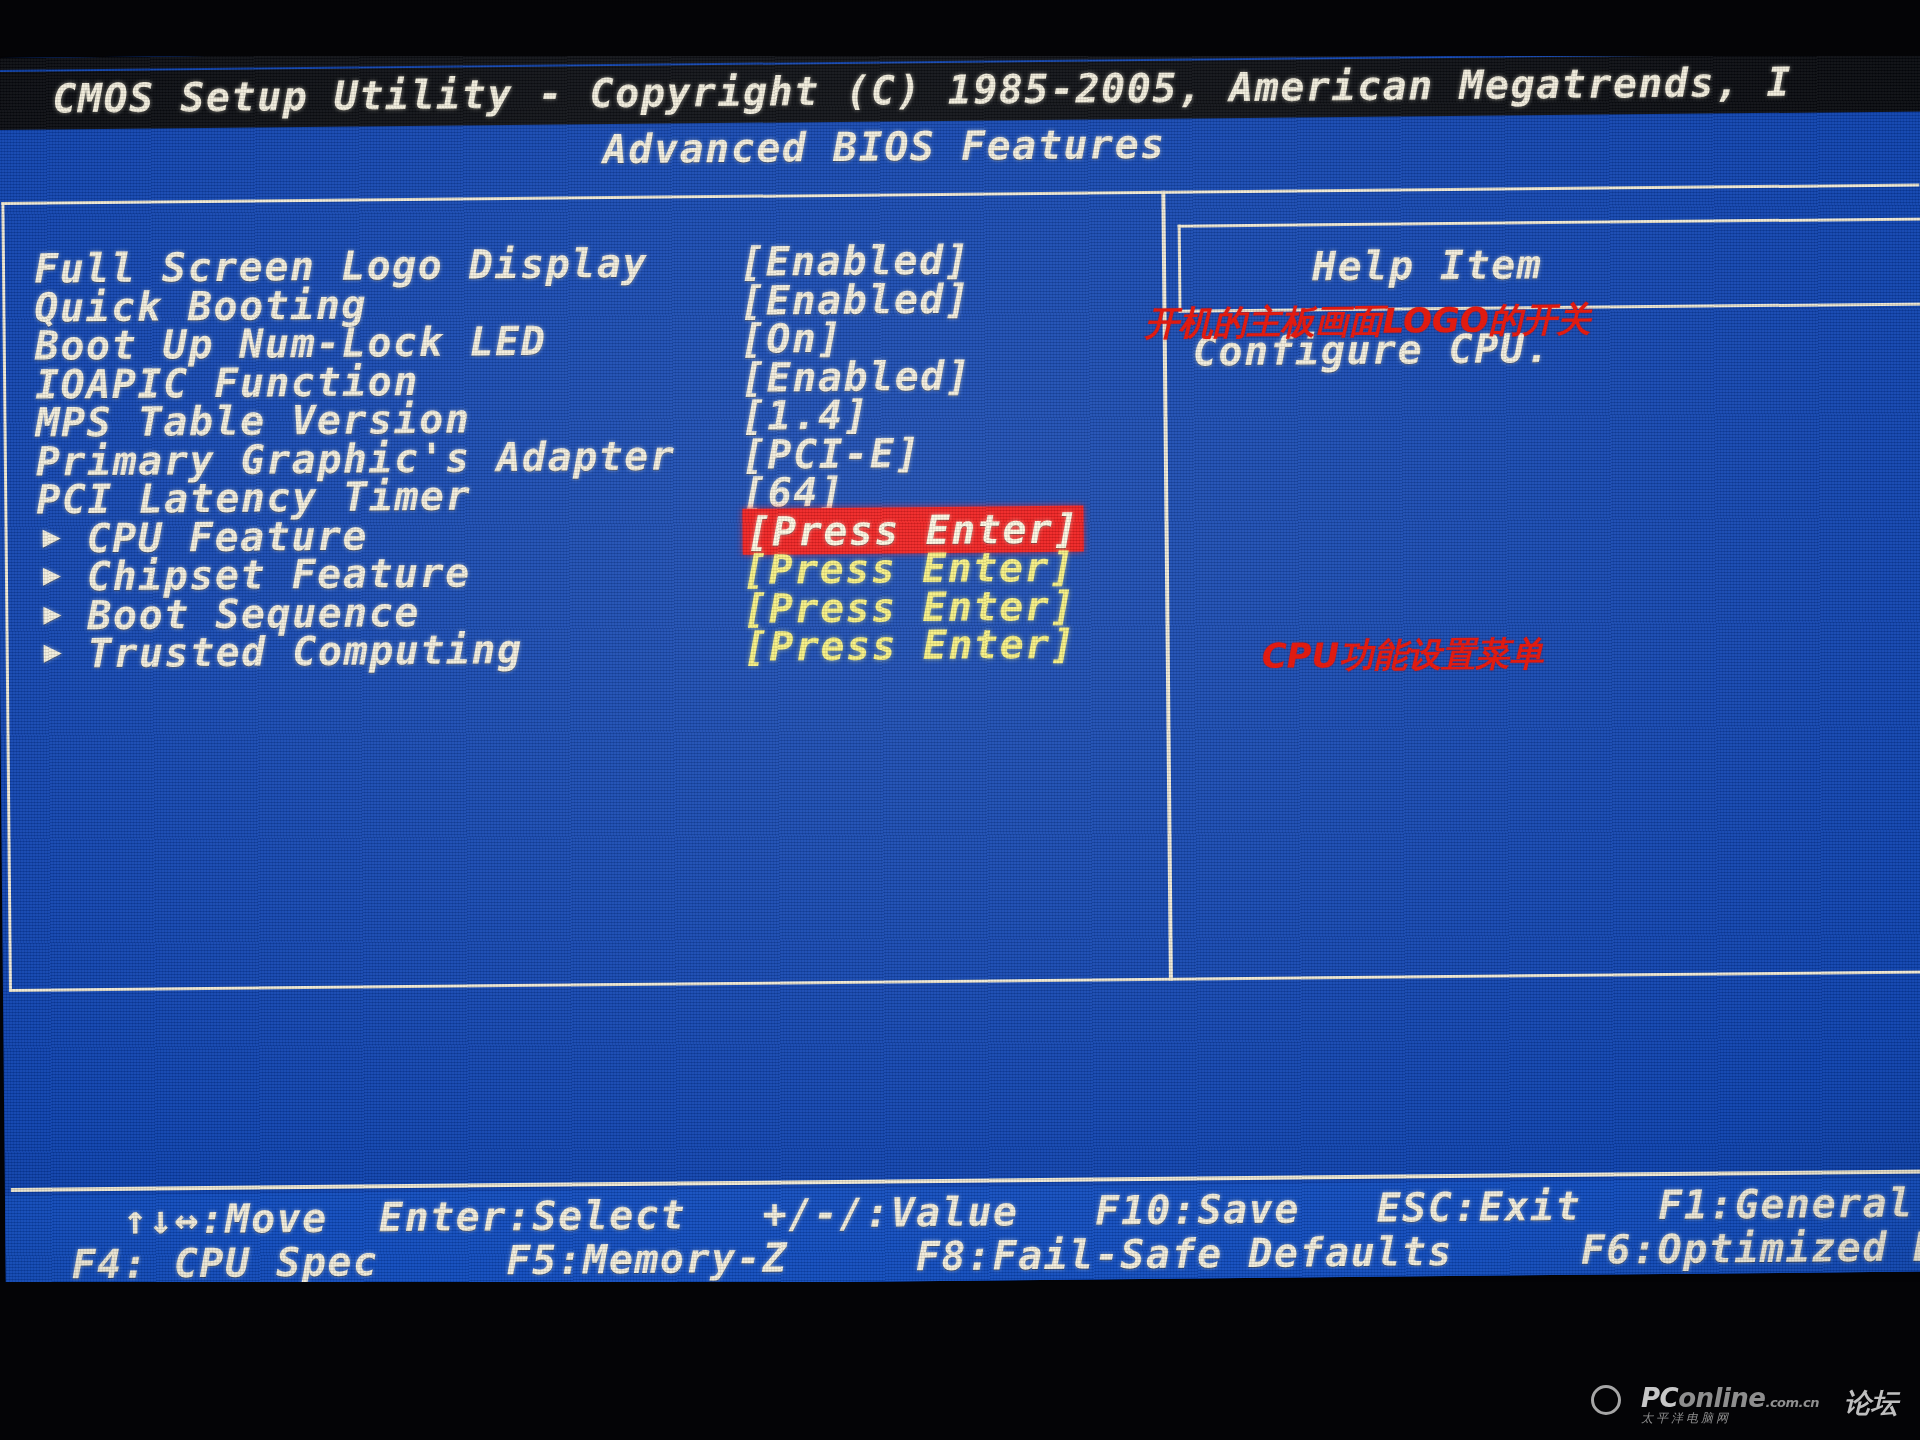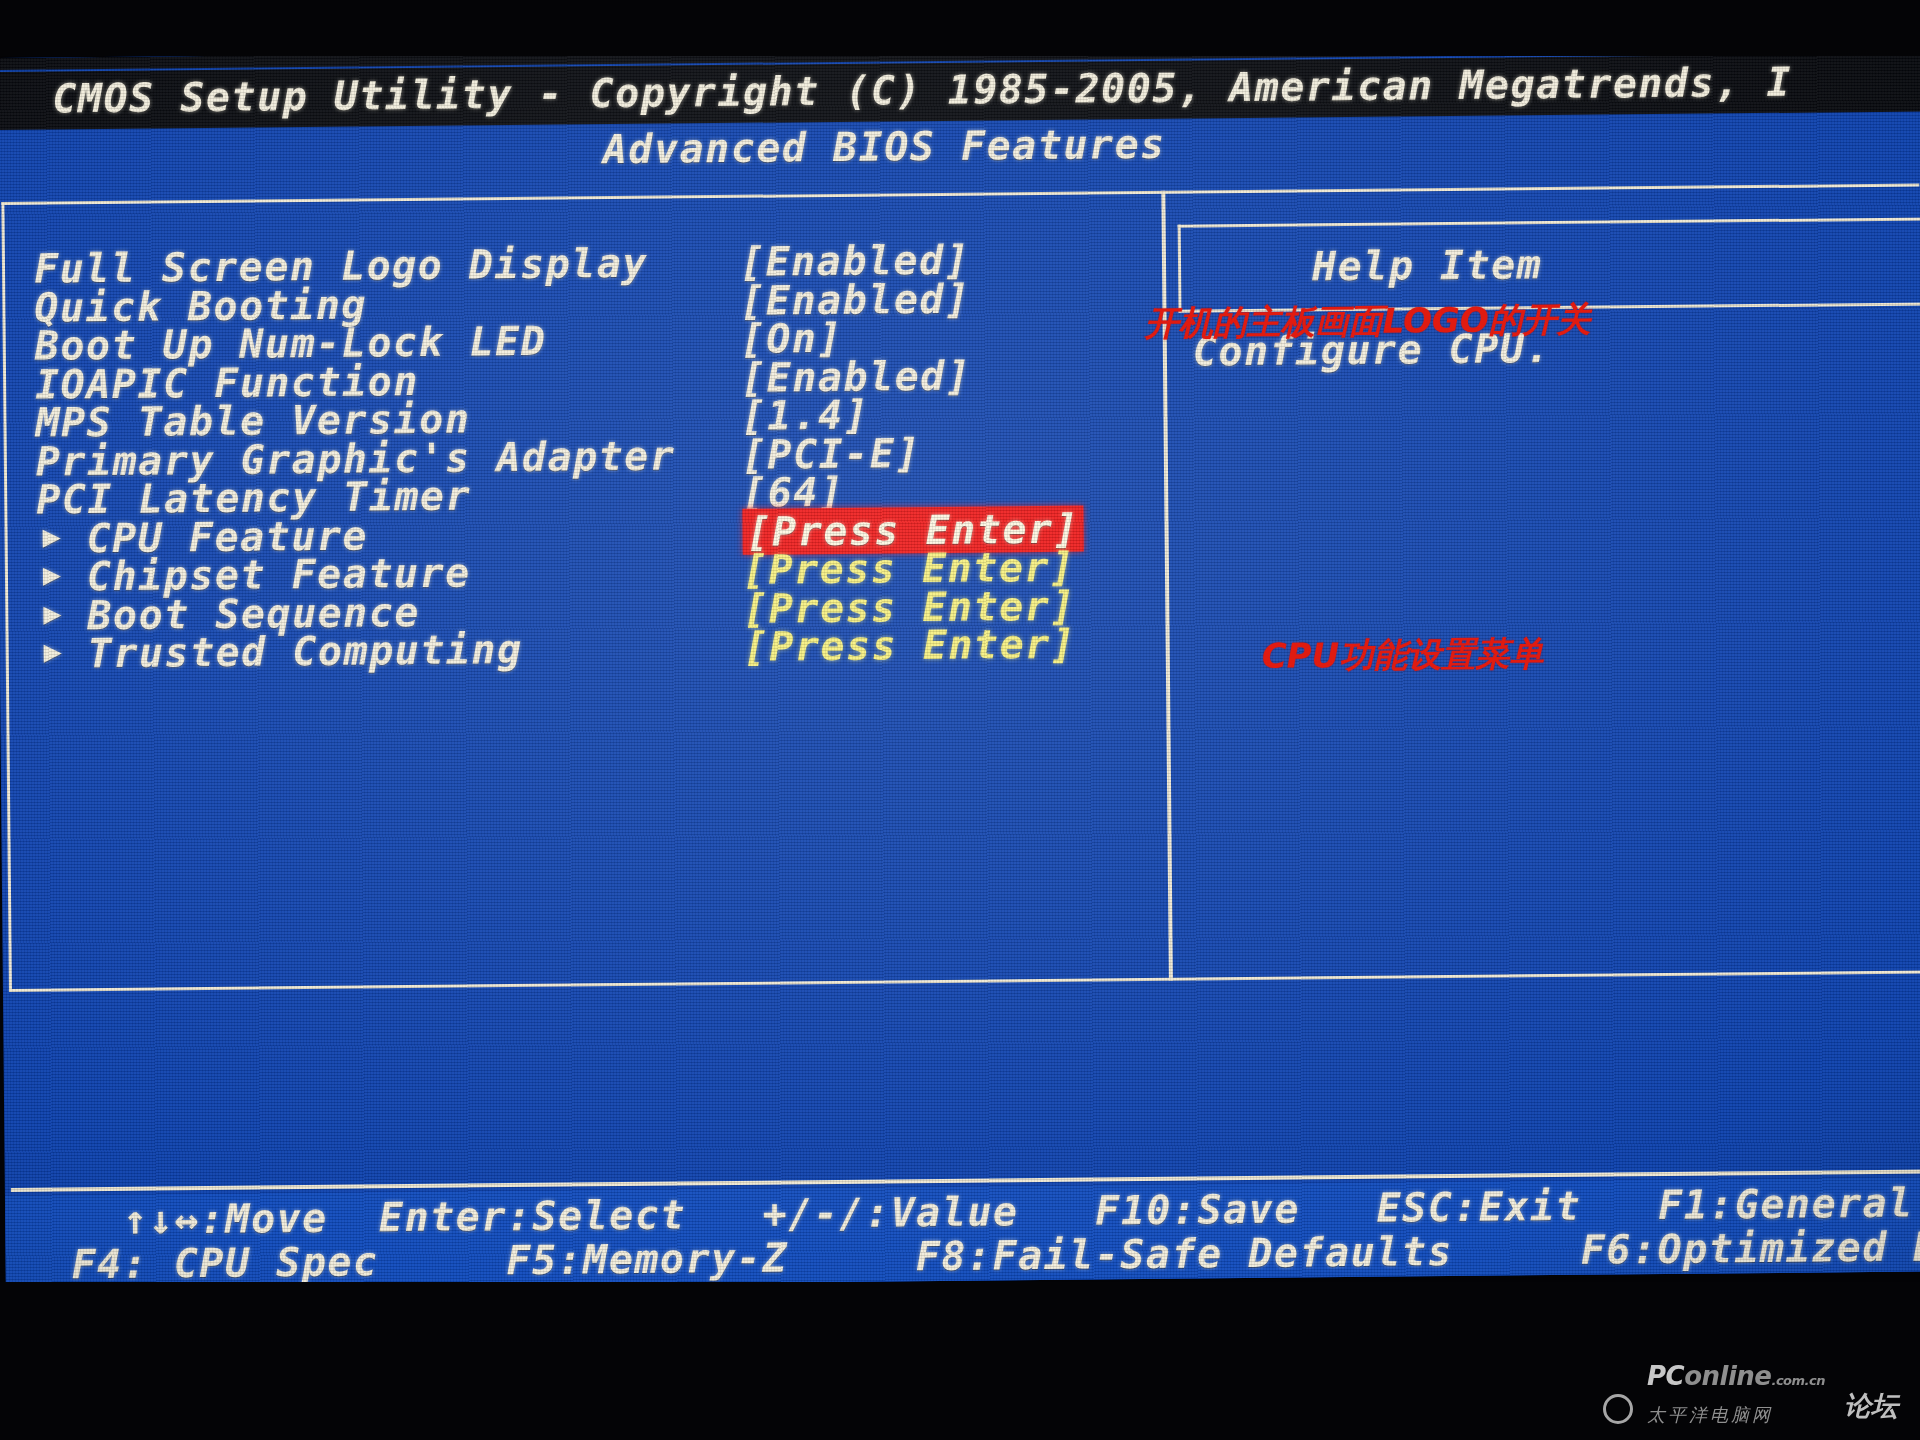--- a/index.html
+++ b/index.html
@@ -240,44 +240,44 @@
   #annotation-logo { left: 1148px; top: 254px; }
   #annotation-cpu  { left: 1262px; top: 588px; }
 
   
   #watermark {
     position: absolute;
     right: 22px;
     bottom: 16px;
     z-index: 90;
     display: flex;
-    align-items: flex-end;
-    gap: 10px;
+    align-items: flex-start;
+    gap: 16px;
     opacity: 0.92;
   }
   #watermark .wm-logo {
     display: flex;
     flex-direction: column;
     align-items: flex-start;
     line-height: 1;
   }
   #watermark .wm-main {
     font-family: "DejaVu Sans", "Liberation Sans", sans-serif;
     font-size: 26px;
     font-weight: 700;
     color: #d8d8d8;
     letter-spacing: -0.5px;
   }
   #watermark .wm-main .o { color: #9a9a9a; }
   #watermark .wm-sub {
     font-family: "DejaVu Sans", "Liberation Sans", sans-serif;
-    font-size: 18px;
+    font-size: 12px;
     color: #9b9b9b;
     letter-spacing: 3px;
-    margin-top: 17px;
+    margin-top: 1px;
   }
   #watermark .wm-forum {
     font-family: "DejaVu Sans", "Liberation Sans", sans-serif;
     font-size: 27px;
     font-weight: 700;
     color: #cfcfcf;
     margin-left: 9px;
   }
   #watermark .wm-circle {
     width: 30px; height: 30px;

